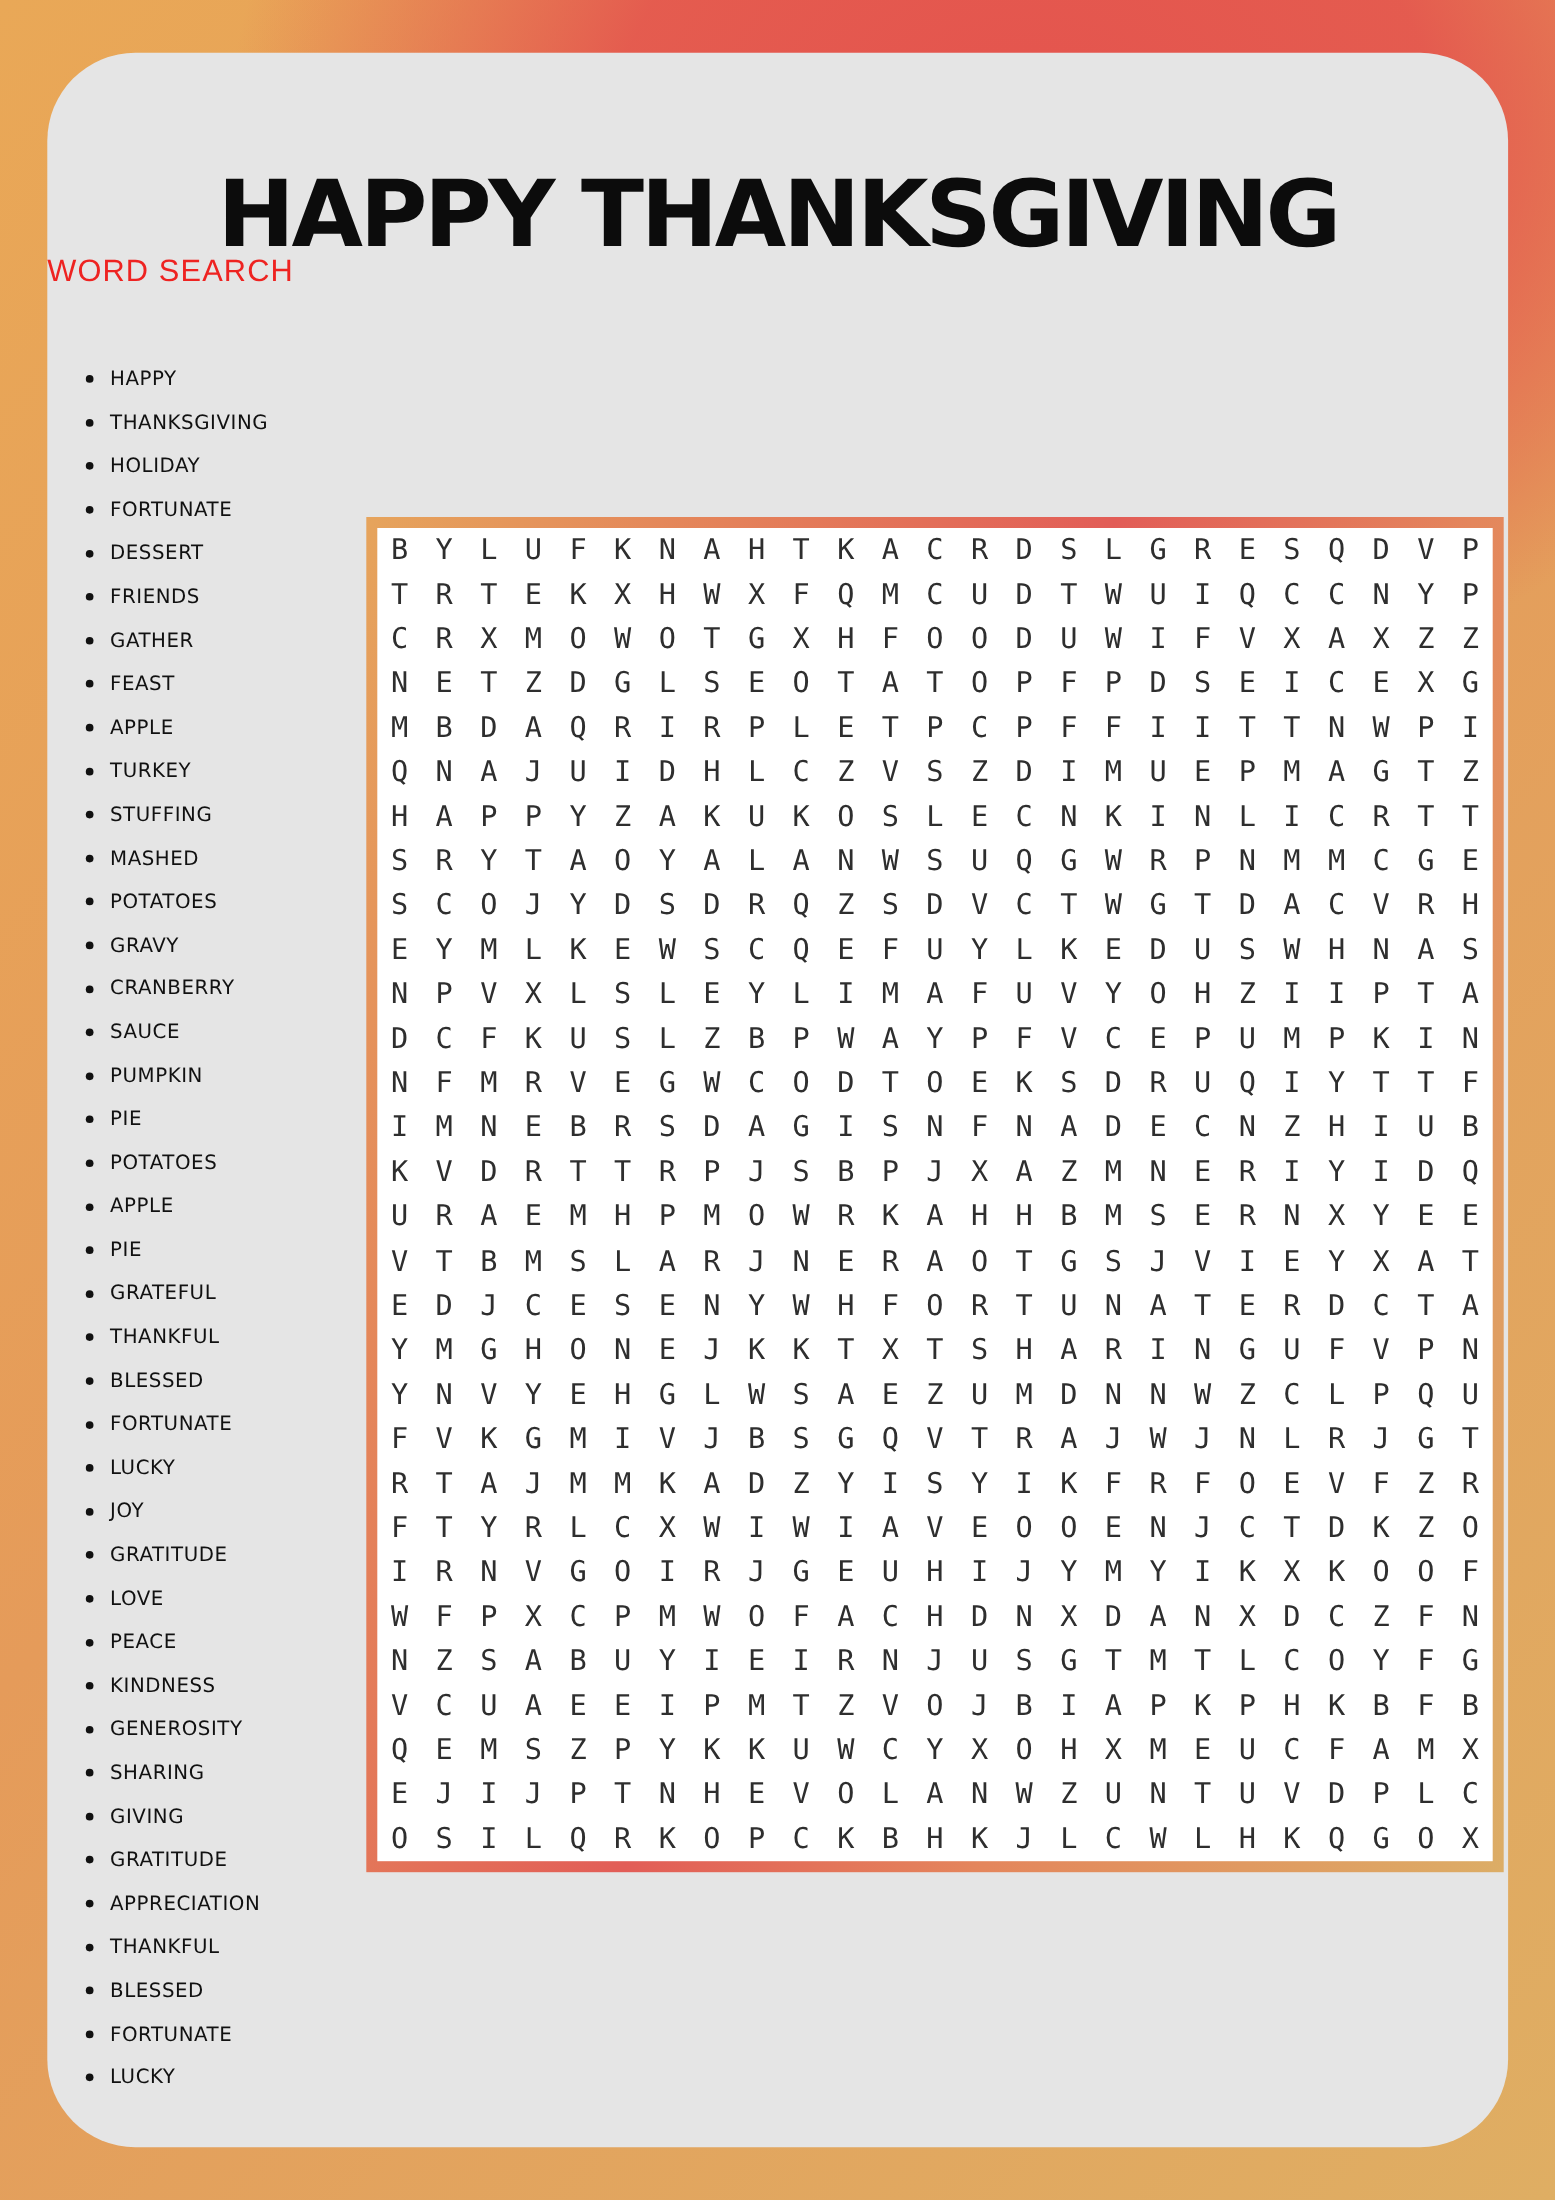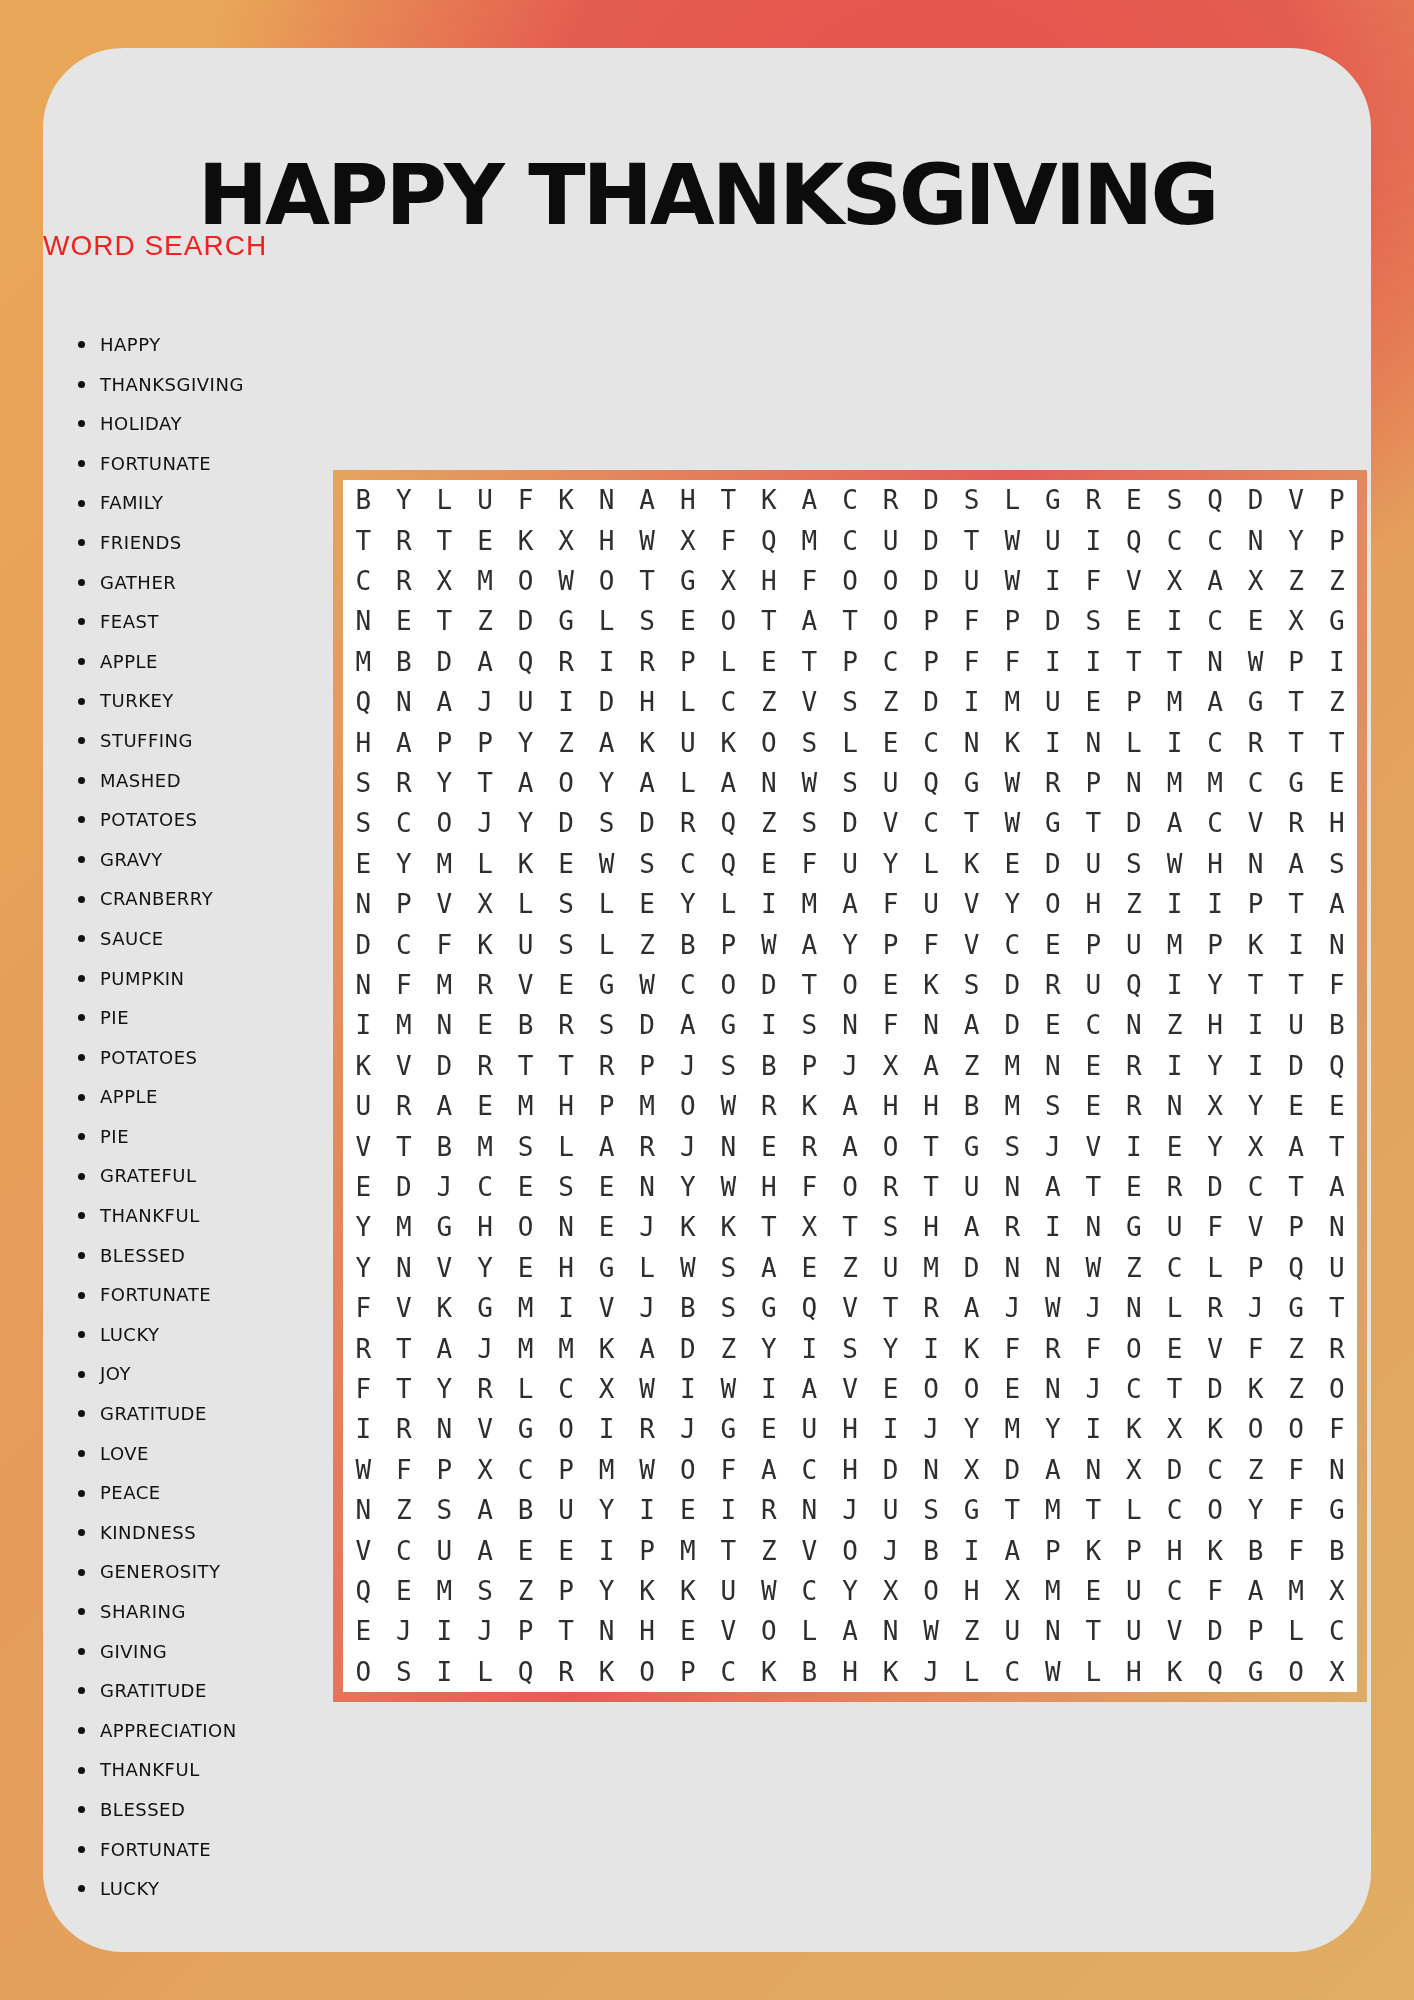--- a/index.html
+++ b/index.html
@@ -63,21 +63,21 @@
 
 <div class="card">
   <h1 class="title">HAPPY THANKSGIVING</h1>
   <div class="subtitle">WORD SEARCH</div>
 
   <ul class="words">
       <li>HAPPY</li>
       <li>THANKSGIVING</li>
       <li>HOLIDAY</li>
       <li>FORTUNATE</li>
-      <li>FAMILY</li>
+      <li>DESSERT</li>
       <li>FRIENDS</li>
       <li>GATHER</li>
       <li>FEAST</li>
       <li>APPLE</li>
       <li>TURKEY</li>
       <li>STUFFING</li>
       <li>MASHED</li>
       <li>POTATOES</li>
       <li>GRAVY</li>
       <li>CRANBERRY</li>

